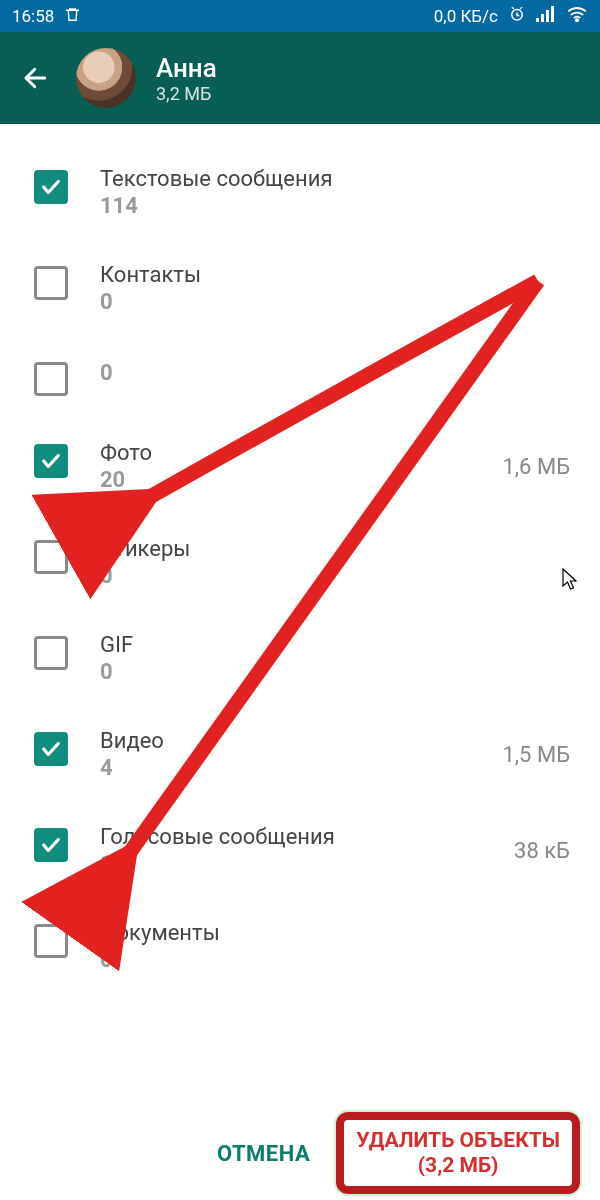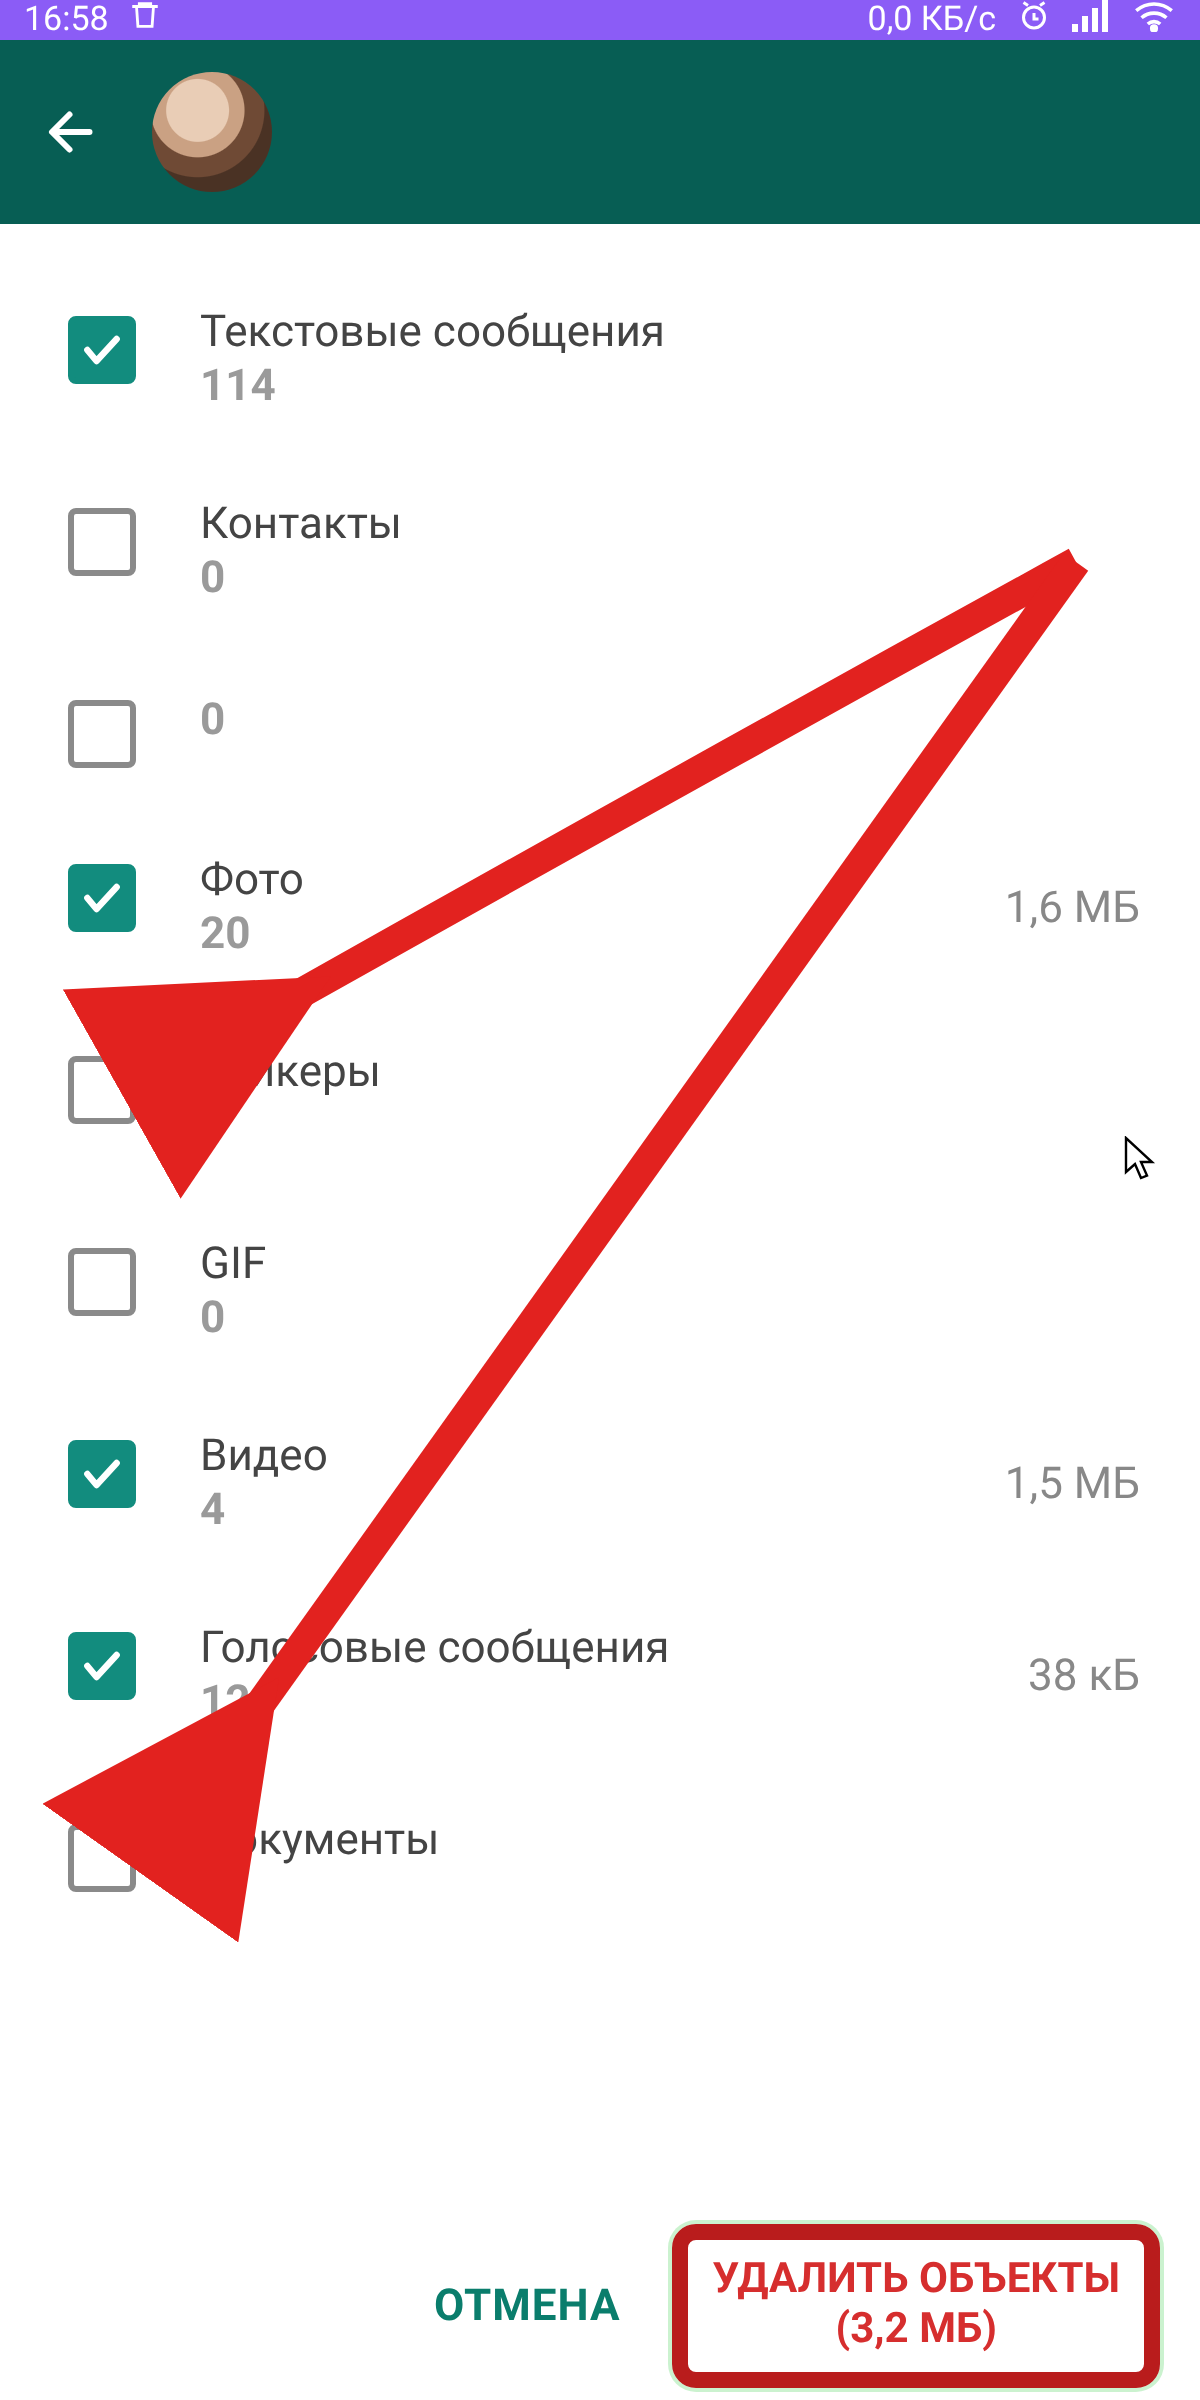--- a/index.html
+++ b/index.html
@@ -1,17 +1,17 @@
 <!DOCTYPE html>
 <html><head>
 <meta charset="utf-8">
 <style>
   * { box-sizing: border-box; margin: 0; padding: 0; }
   html, body { width: 600px; height: 1200px; font-family: Roboto, Arial, sans-serif; background: #fff; overflow: hidden; }
-  .statusbar { height: 20px; background: #8b5cf6; color: #fff; display: flex; align-items: center; justify-content: space-between; padding: 0 12px; font-size: 17px; }
+  .statusbar { height: 32px; background: #0369a1; color: #fff; display: flex; align-items: center; justify-content: space-between; padding: 0 12px; font-size: 17px; }
   .statusbar .left, .statusbar .right { display: flex; align-items: center; gap: 10px; }
   .header { height: 92px; background: #075e54; display: flex; align-items: center; padding: 0 16px; gap: 20px; }
   .back { width: 40px; height: 40px; display: flex; align-items: center; justify-content: center; cursor: pointer; }
   .avatar { width: 60px; height: 60px; border-radius: 50%; background: radial-gradient(circle at 38% 32%, #e9cdb6 0 28%, #caa183 29% 42%, #6f4a35 43% 60%, #4a3224 61% 100%); flex-shrink: 0; }
   .title-block { display: flex; flex-direction: column; }
   .title { color: #fff; font-size: 26px; font-weight: 500; }
   .subtitle { color: #d7e7e3; font-size: 18px; }
   .list { padding: 20px 0 0 0; position: relative; }
   .row { display: flex; align-items: flex-start; padding: 22px 24px 22px 34px; gap: 32px; cursor: pointer; }
   .checkbox { width: 34px; height: 34px; border: 3px solid #8a8a8a; border-radius: 4px; flex-shrink: 0; display: flex; align-items: center; justify-content: center; margin-top: 4px; }
@@ -65,20 +65,24 @@
   </div>
 </div>
 
 <div class="header">
   <div class="back">
     <svg width="30" height="30" viewBox="0 0 24 24" fill="none" stroke="#fff" stroke-width="2.4" stroke-linecap="round" stroke-linejoin="round">
         <path d="M19 12H5M11 5l-7 7 7 7"></path>
       </svg>
   </div>
   <div class="avatar"></div>
+  <div class="title-block">
+    <div class="title">Анна</div>
+    <div class="subtitle">3,2 МБ</div>
+  </div>
 </div>
 
 <div class="list" id="list">
     <div class="row">
       <div class="checkbox checked">
         <svg width="22" height="22" viewBox="0 0 24 24" fill="none" stroke="#fff" stroke-width="3.5" stroke-linecap="round" stroke-linejoin="round">
           <polyline points="4 12 9 18 20 6"></polyline>
         </svg>
       </div>
       <div class="text-col">

